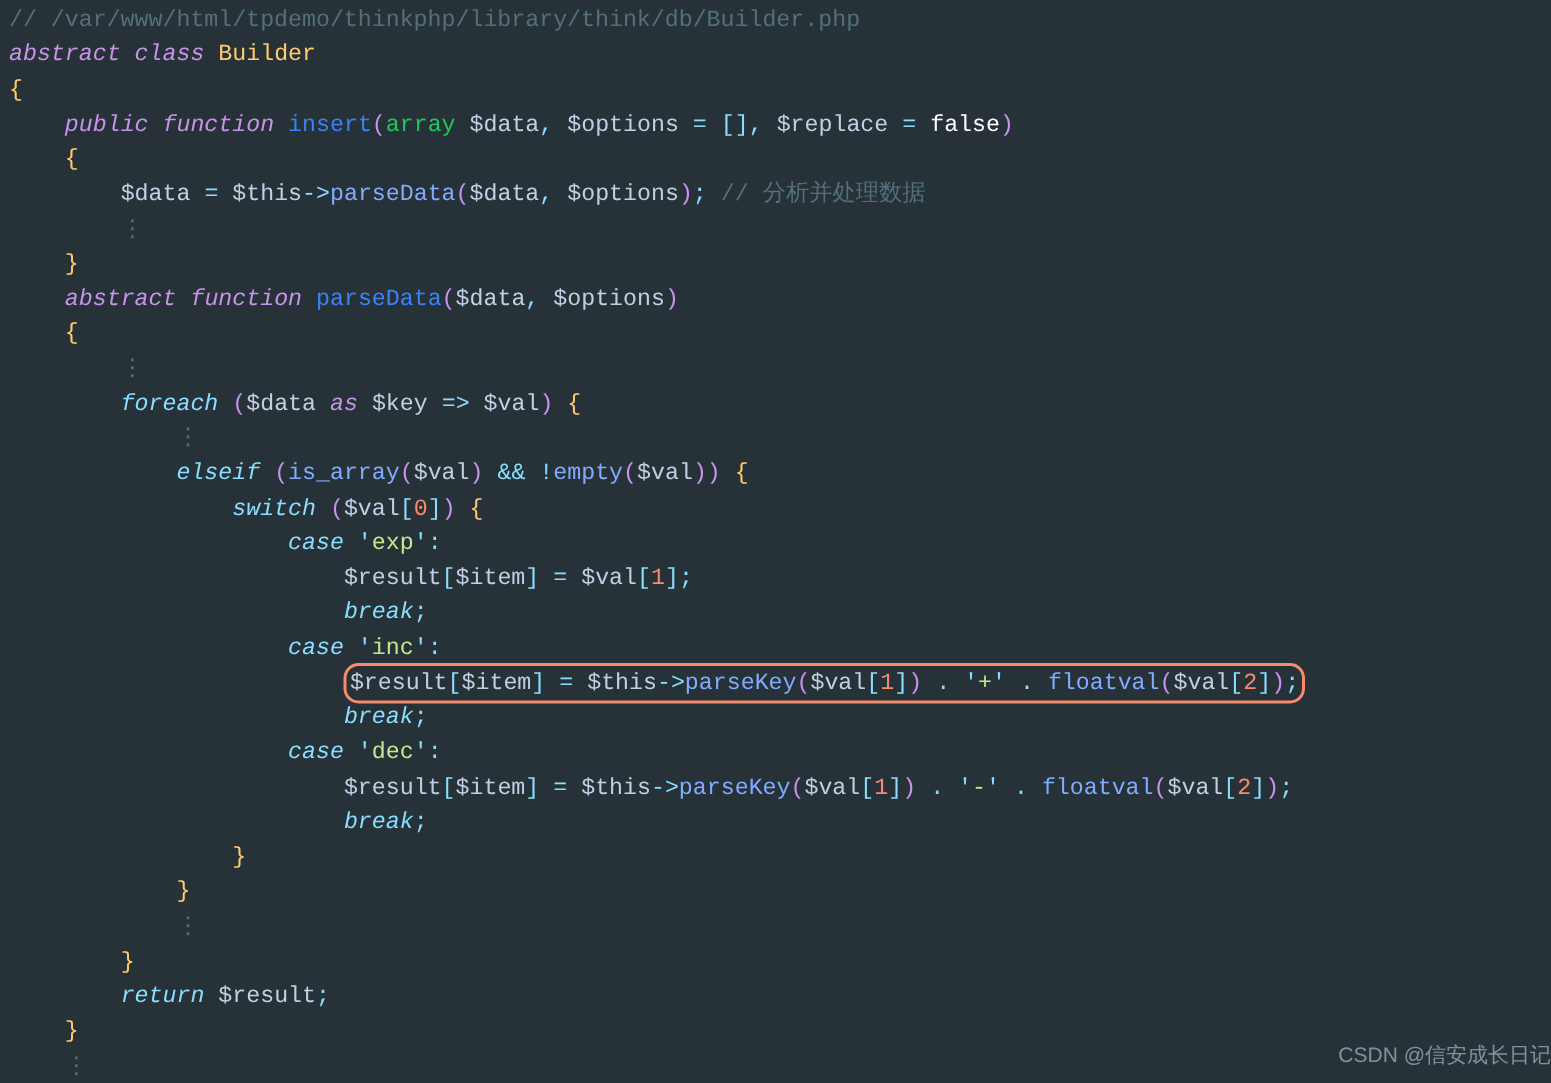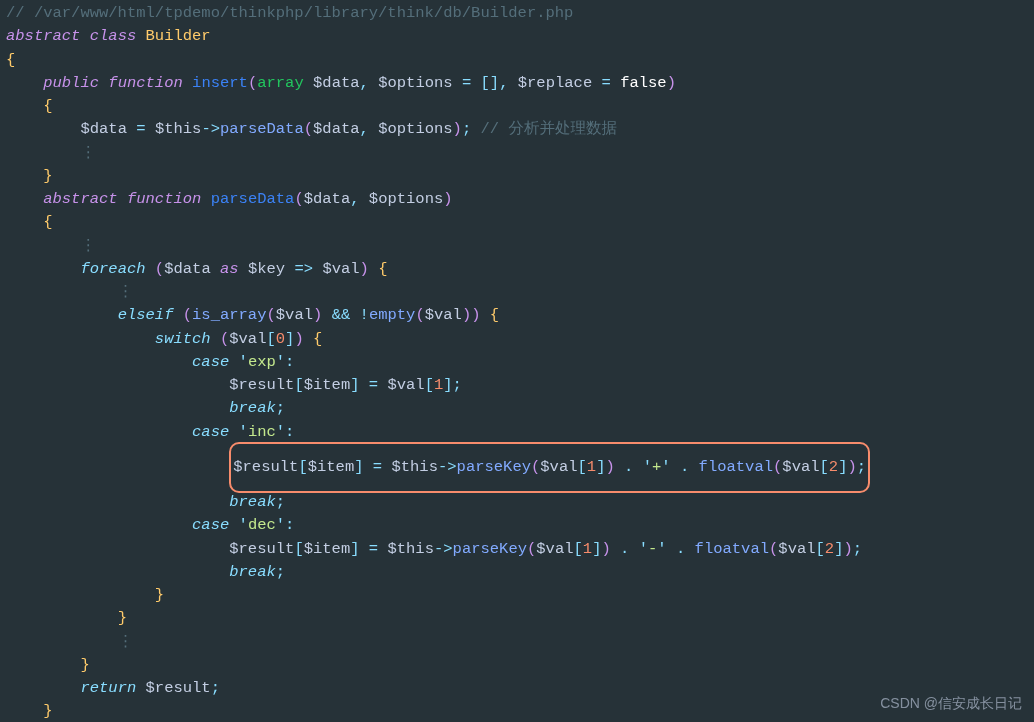--- a/index.html
+++ b/index.html
@@ -33,26 +33,26 @@
   .brace { color: #ffcb6b; }
   .bracket { color: #89ddff; }
   .num { color: #f78c6c; }
   .str { color: #c3e88d; }
   .strq { color: #89ddff; }
   .ellipsis { color: #546e7a; }
   .highlight-box {
     display: inline-block;
     border: 2px solid #f78c6c;
     border-radius: 10px;
-    padding: 12px 2px;
+    padding: 0 2px;
     margin: -2px 0;
   }
   .watermark {
     position: absolute;
-    right: 12px;
+    right: 0;
     bottom: 8px;
     color: #c3cee3;
     opacity: 0.6;
     font-size: 14px;
     font-family: sans-serif;
   }
 </style>
 </head>
 <body>
 

